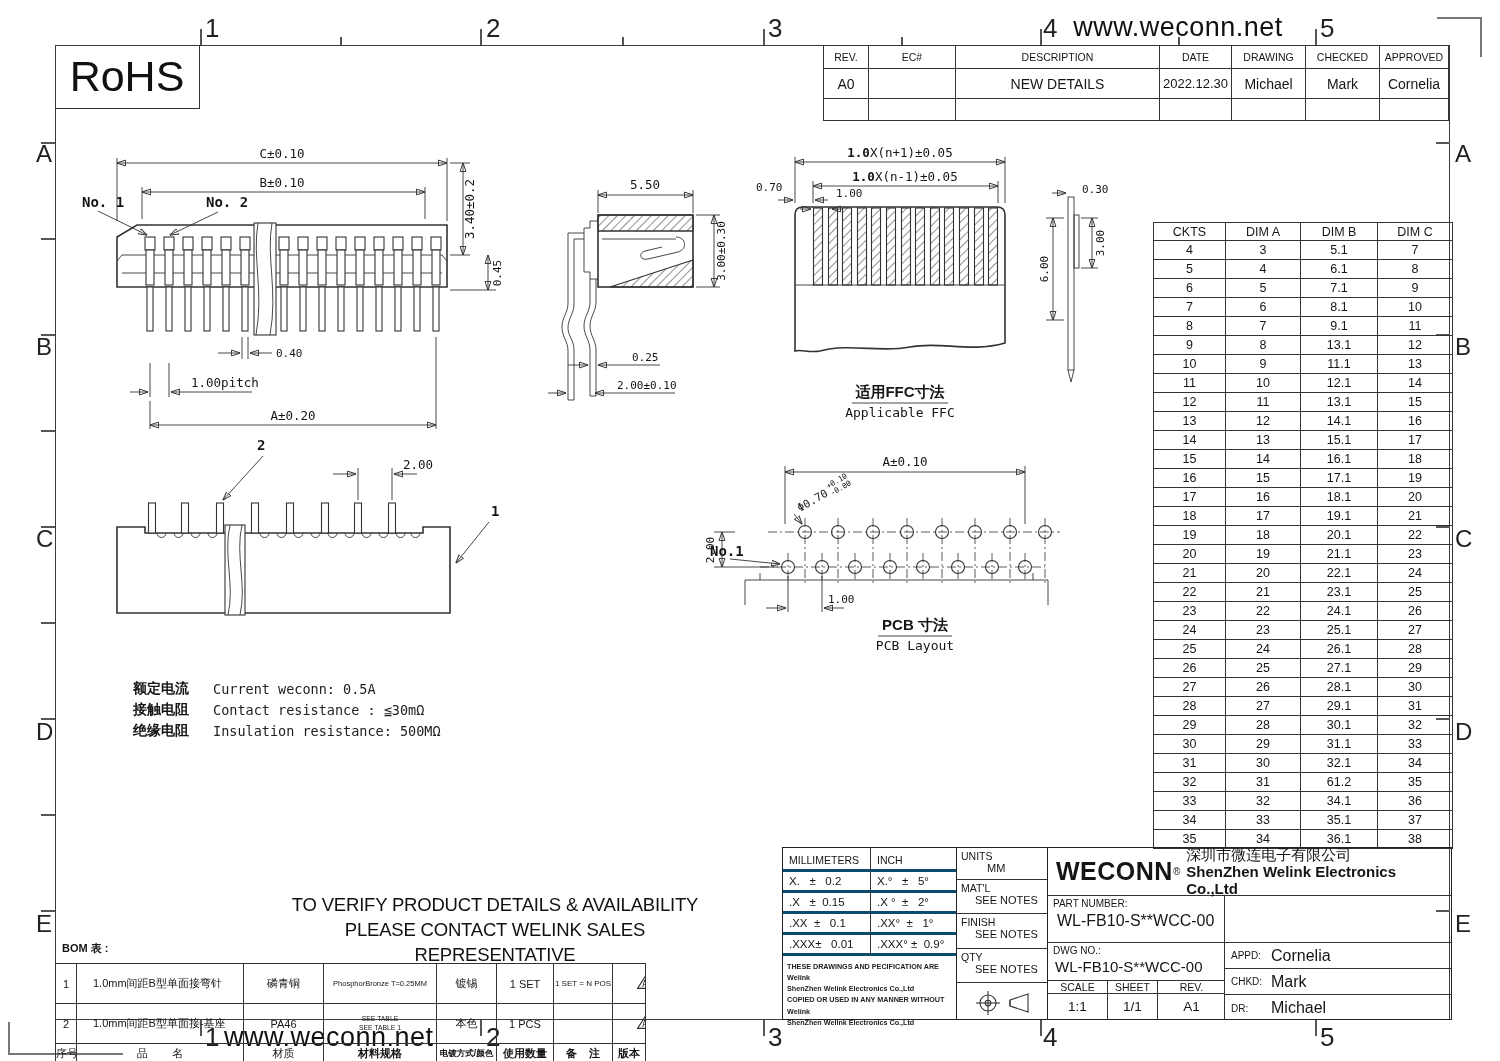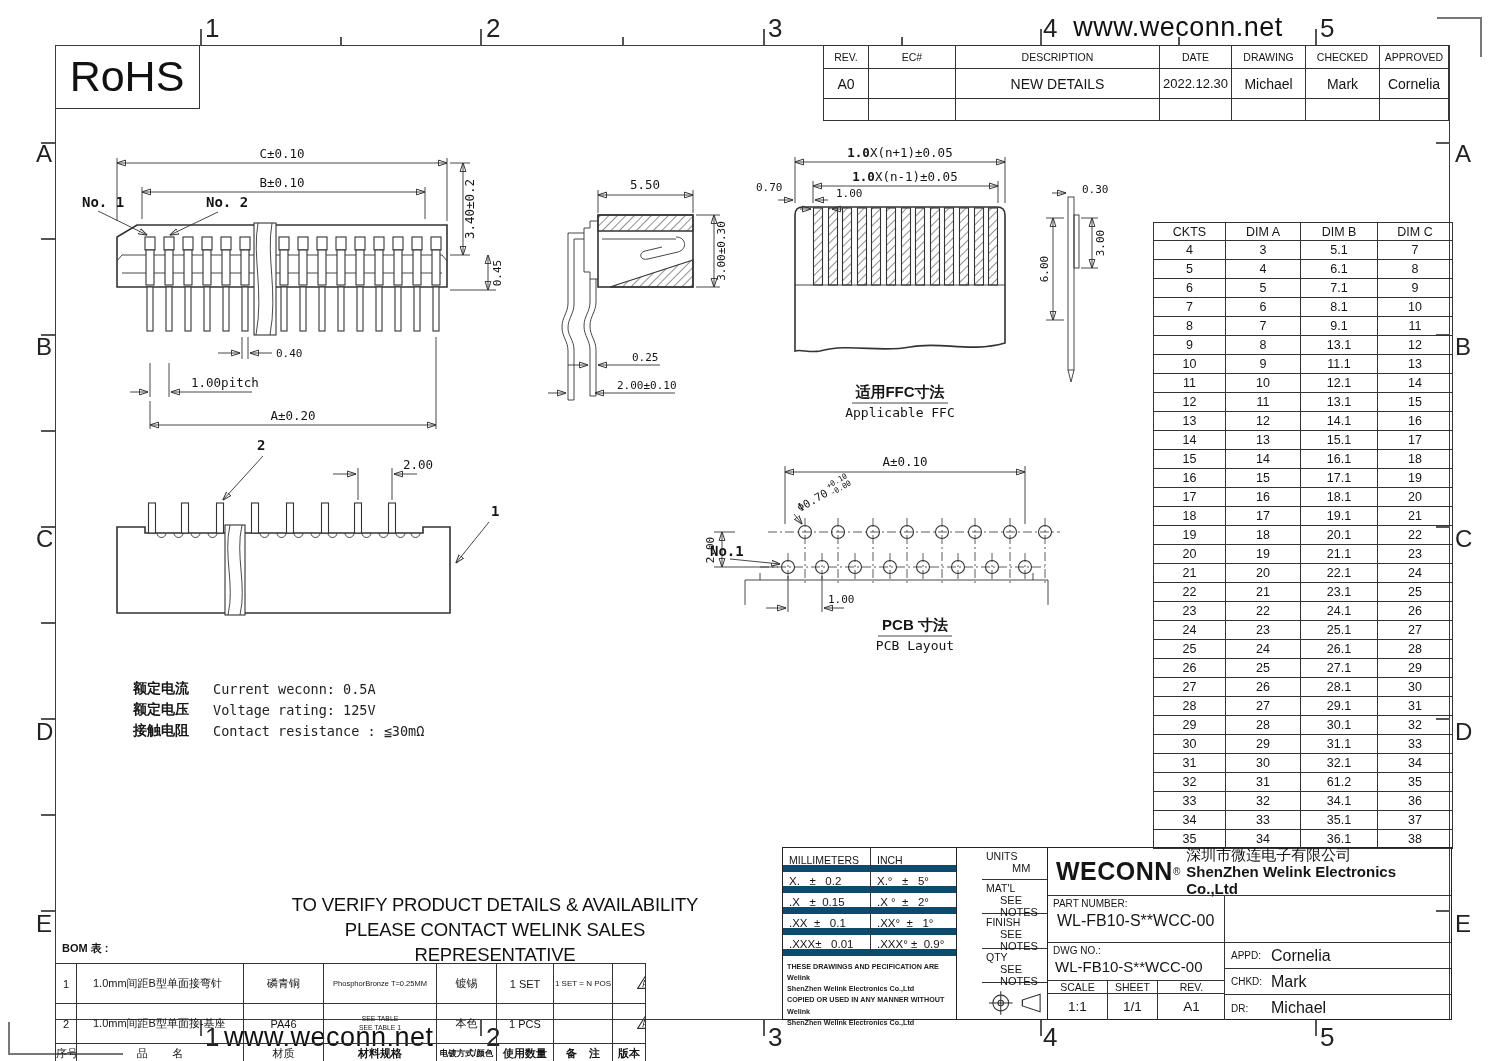--- a/index.html
+++ b/index.html
@@ -54,27 +54,27 @@
   .bom-spec1 { font-size:7.5px !important; }
   .bom-spec2 { font-size:6.8px !important; line-height:1.25; }
   .bom-remark1 { font-size:8px !important; }
   .fbold { font-weight:bold; }
   .bom-foot td { font-size:11px; }
   .bom-plat-foot { font-size:8.5px !important; font-weight:bold; }
 
   
   .tol { position:absolute; left:782px; top:847px; width:175px; height:173px; border:1.5px solid #222; font-size:11.5px; }
   .tol-grid { display:grid; grid-template-columns:88px 85px; }
-  .tol-cell { border-right:1px solid #333; border-bottom:7px solid #0c4a6e; padding:3px 0 2px 6px; white-space:pre; height:21px; }
+  .tol-cell { border-right:1px solid #333; border-bottom:3px solid #0c4a6e; padding:3px 0 2px 6px; white-space:pre; height:21px; }
   .tol-cell.last { border-right:none; }
   .tol-head { font-size:10.5px; height:24px; padding-top:6px; }
   .tol-note { padding:5px 3px 0 4px; font-size:7.2px; font-weight:bold; line-height:1.55; color:#222; }
 
   .info { position:absolute; left:957px; top:847px; width:91px; height:173px; border:1.5px solid #222; border-left:none; }
-  .info-row { border-bottom:1px solid #333; padding:2px 0 0 4px;margin-left:25px; }
+  .info-row { border-bottom:1px solid #333; padding:2px 0 0 4px; }
   .info-label { font-size:10.5px; }
   .info-val { font-size:11px; margin-left:26px; }
   .info-sym { display:flex; justify-content:center; align-items:center; height:37px; border-bottom:none; }
 
   .tblock { position:absolute; left:1048px; top:847px; width:404px; height:173px; border:1.5px solid #222; border-left:none; }
   .tb-logo { height:48px; border-bottom:1px solid #333; display:flex; align-items:center; padding-left:8px; }
   .tb-wordmark { font-size:25px; font-weight:700; letter-spacing:.5px; }
   .tb-reg { font-size:10px; vertical-align:super; }
   .tb-co { margin-left:6px; line-height:1.15; }
   .tb-co-cn { font-size:15px; }
@@ -493,26 +493,26 @@
     <line class="thin" x1="178" y1="186" x2="252" y2="186"></line>
     <text x="215" y="200" text-anchor="middle" class="capen">PCB Layout</text>
   </svg>
 
   <div class="specs">
     <div class="spec-row">
         <span class="spec-cn">额定电流</span>
         <span class="spec-en">Current weconn: 0.5A</span>
       </div>
     <div class="spec-row">
-        <span class="spec-cn">额定电压</span>
-        <span class="spec-en">Voltage rating: 125V</span>
+        <span class="spec-cn">接触电阻</span>
+        <span class="spec-en">Contact resistance : ≦30mΩ</span>
       </div>
     <div class="spec-row">
-        <span class="spec-cn">接触电阻</span>
-        <span class="spec-en">Contact resistance : ≦30mΩ</span>
+        <span class="spec-cn">绝缘电阻</span>
+        <span class="spec-en">Insulation resistance: 500MΩ</span>
       </div>
   </div>
 
   <table class="ckts-table">
     <colgroup>
         <col style="width:72px">
         <col style="width:75px">
         <col style="width:77px">
         <col style="width:75px">
       </colgroup>

